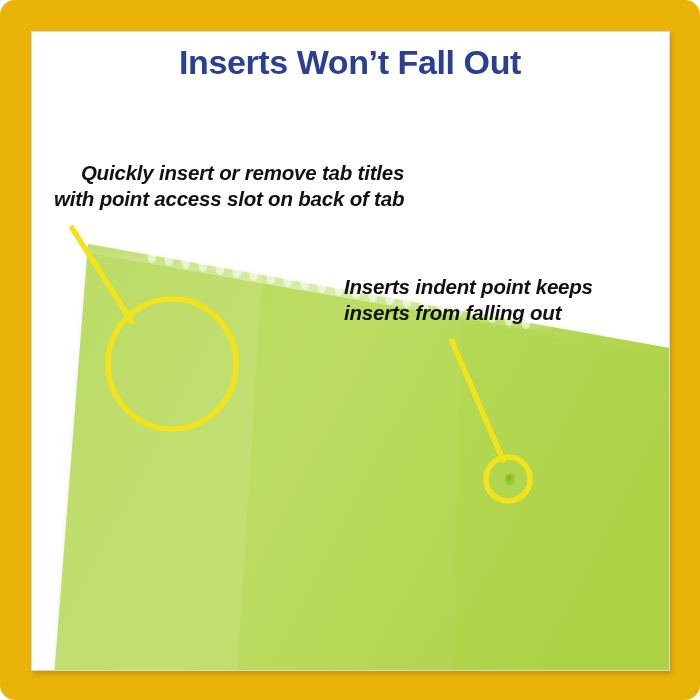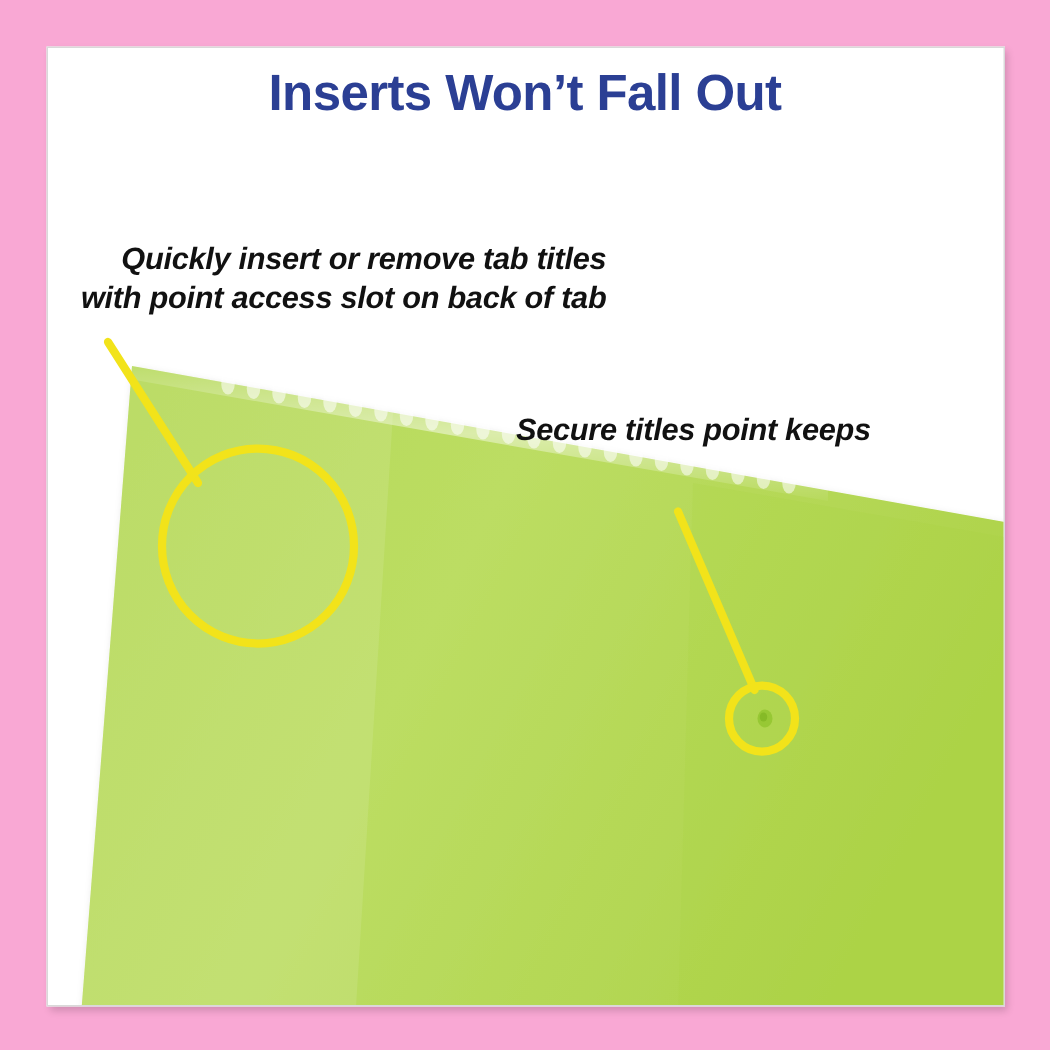--- a/index.html
+++ b/index.html
@@ -9,21 +9,22 @@
     height: 700px;
     background: #ffffff;
     font-family: "Liberation Sans", sans-serif;
     overflow: hidden;
   }
 
   #stage {
     position: relative;
     width: 700px;
     height: 700px;
-    background: #f9a8d4;
+    background: #eab308;
+    border-radius: 15px;
   }
 
   
   #photo-frame {
     position: absolute;
     left: 31px;
     top: 31px;
     width: 639px;
     height: 640px;
     background: #ffffff;
@@ -203,21 +204,22 @@
   </div>
 
   <div id="headline">Inserts Won’t Fall Out</div>
 
   <div id="callout-left-text" class="callout-text">
     <div>Quickly insert or remove tab titles</div>
     <div>with point access slot on back of tab</div>
   </div>
 
   <div id="callout-right-text" class="callout-text">
-    <div>Secure titles point keeps</div>
+    <div>Inserts indent point keeps</div>
+    <div>inserts from falling out</div>
   </div>
 
   <svg id="callout-overlay" viewBox="0 0 700 700" width="700" height="700" xmlns="http://www.w3.org/2000/svg">
 
     <g>
       <line x1="72" y1="228" x2="132" y2="322" stroke="#f2e31a" stroke-width="5.5" stroke-linecap="round"></line>
       <ellipse cx="172" cy="364" rx="64" ry="65" fill="none" stroke="#f2e31a" stroke-width="5.5"></ellipse>
     </g>
 
     <g>

